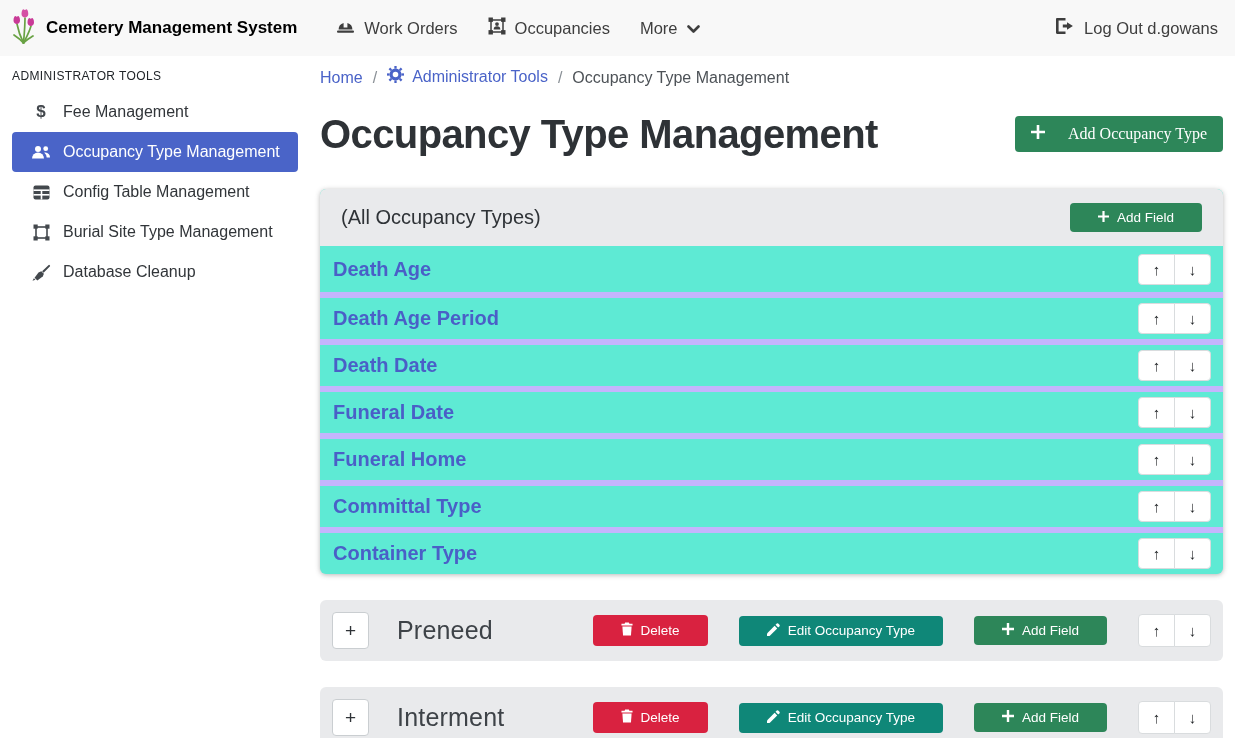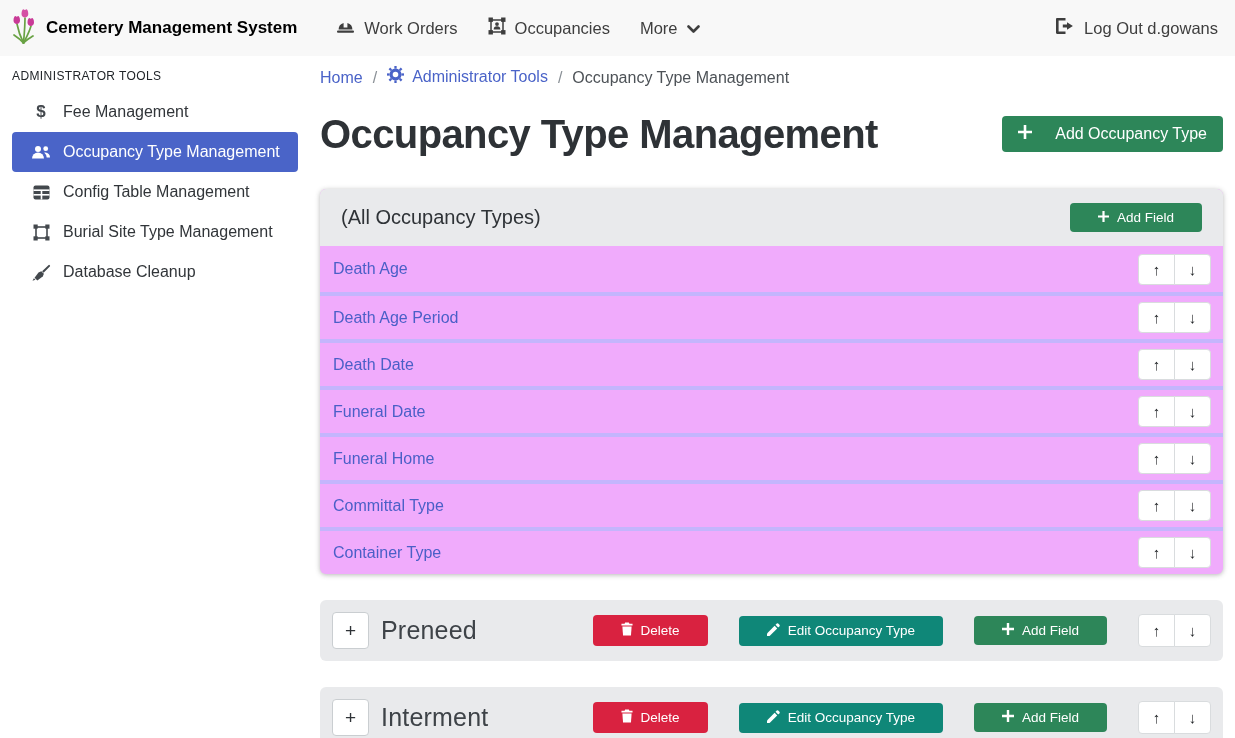--- a/index.html
+++ b/index.html
@@ -54,57 +54,57 @@
   .title-row { display:flex; align-items:center; justify-content:space-between; margin-top:22px; }
   h1 { margin:0; font-size:40px; line-height:50px; font-weight:600; color:#2e3236; letter-spacing:-.6px; }
 
   .btn {
     border:none; border-radius:4px; color:#fff; cursor:pointer;
     display:inline-flex; align-items:center; justify-content:center;
   }
   .btn-green { background:#2d8659; }
   .btn-teal  { background:#0f8778; }
   .btn-red   { background:#d92240; }
-  .btn-lg { font-size:16px; padding:9px 16px; gap:23px; }
+  .btn-lg { font-size:16px; padding:9px 16px; gap:23px;font-family:Liberation Serif, serif; }
   .btn-sm { font-size:13.5px; padding:7px 28px; gap:8px; }
 
   
   .card {
-    margin-top:30px; border-radius:6px; background:#f0abfc;
+    margin-top:30px; border-radius:6px; background:#5eead4;
     box-shadow:0 1px 5px rgba(50,50,50,.35); overflow:hidden;
   }
   .card-head {
     background:#e9eaec; padding:14px 21px;
     display:flex; align-items:center; justify-content:space-between;
   }
   .card-title { font-size:20px; color:#2f3337; }
   .frow { display:flex; align-items:center; justify-content:space-between; height:46px; padding:0 12px 0 13px; }
-  .frow + .frow { border-top:4px solid #c4b5fd; height:47px; }
-  .row-link { font-weight:400; font-size:16px; color:#4a5fc7; cursor:pointer; }
+  .frow + .frow { border-top:6px solid #c4b5fd; height:47px; }
+  .row-link { font-weight:700; font-size:20px; color:#4a5fc7; cursor:pointer; }
 
   .arrow-group { display:flex; }
   .arrow-btn {
     width:37px; height:31px; background:#fff; border:1px solid #d9dcde;
     color:#26292c; font-size:15px; line-height:1; padding:0;
     display:flex; align-items:center; justify-content:center; cursor:pointer;
   }
   .arrow-btn:first-child { border-radius:4px 0 0 4px; }
   .arrow-btn:last-child { border-radius:0 4px 4px 0; margin-left:-1px; }
 
   
   .section {
     margin-top:26px; background:#e9eaec; border-radius:6px;
     padding:12px; display:flex; align-items:center;
   }
   .expand-btn {
     width:37px; height:37px; background:#fff; border:1px solid #caced1; border-radius:4px;
     font-size:19px; color:#2f3337; display:flex; align-items:center; justify-content:center;
     cursor:pointer; padding:0;
   }
-  .section-title { font-size:25px; color:#3e4348; margin-left:12px; letter-spacing:.2px; }
+  .section-title { font-size:25px; color:#3e4348; margin-left:28px; letter-spacing:.2px; }
   .section-actions { margin-left:auto; display:flex; align-items:center; gap:31px; }
   .section .arrow-btn { height:33px; }
 </style>
 </head>
 <body>
 
 <nav class="topbar">
   <a class="brand">
     <span>
       <svg width="27" height="37" viewBox="0 0 27 37">

